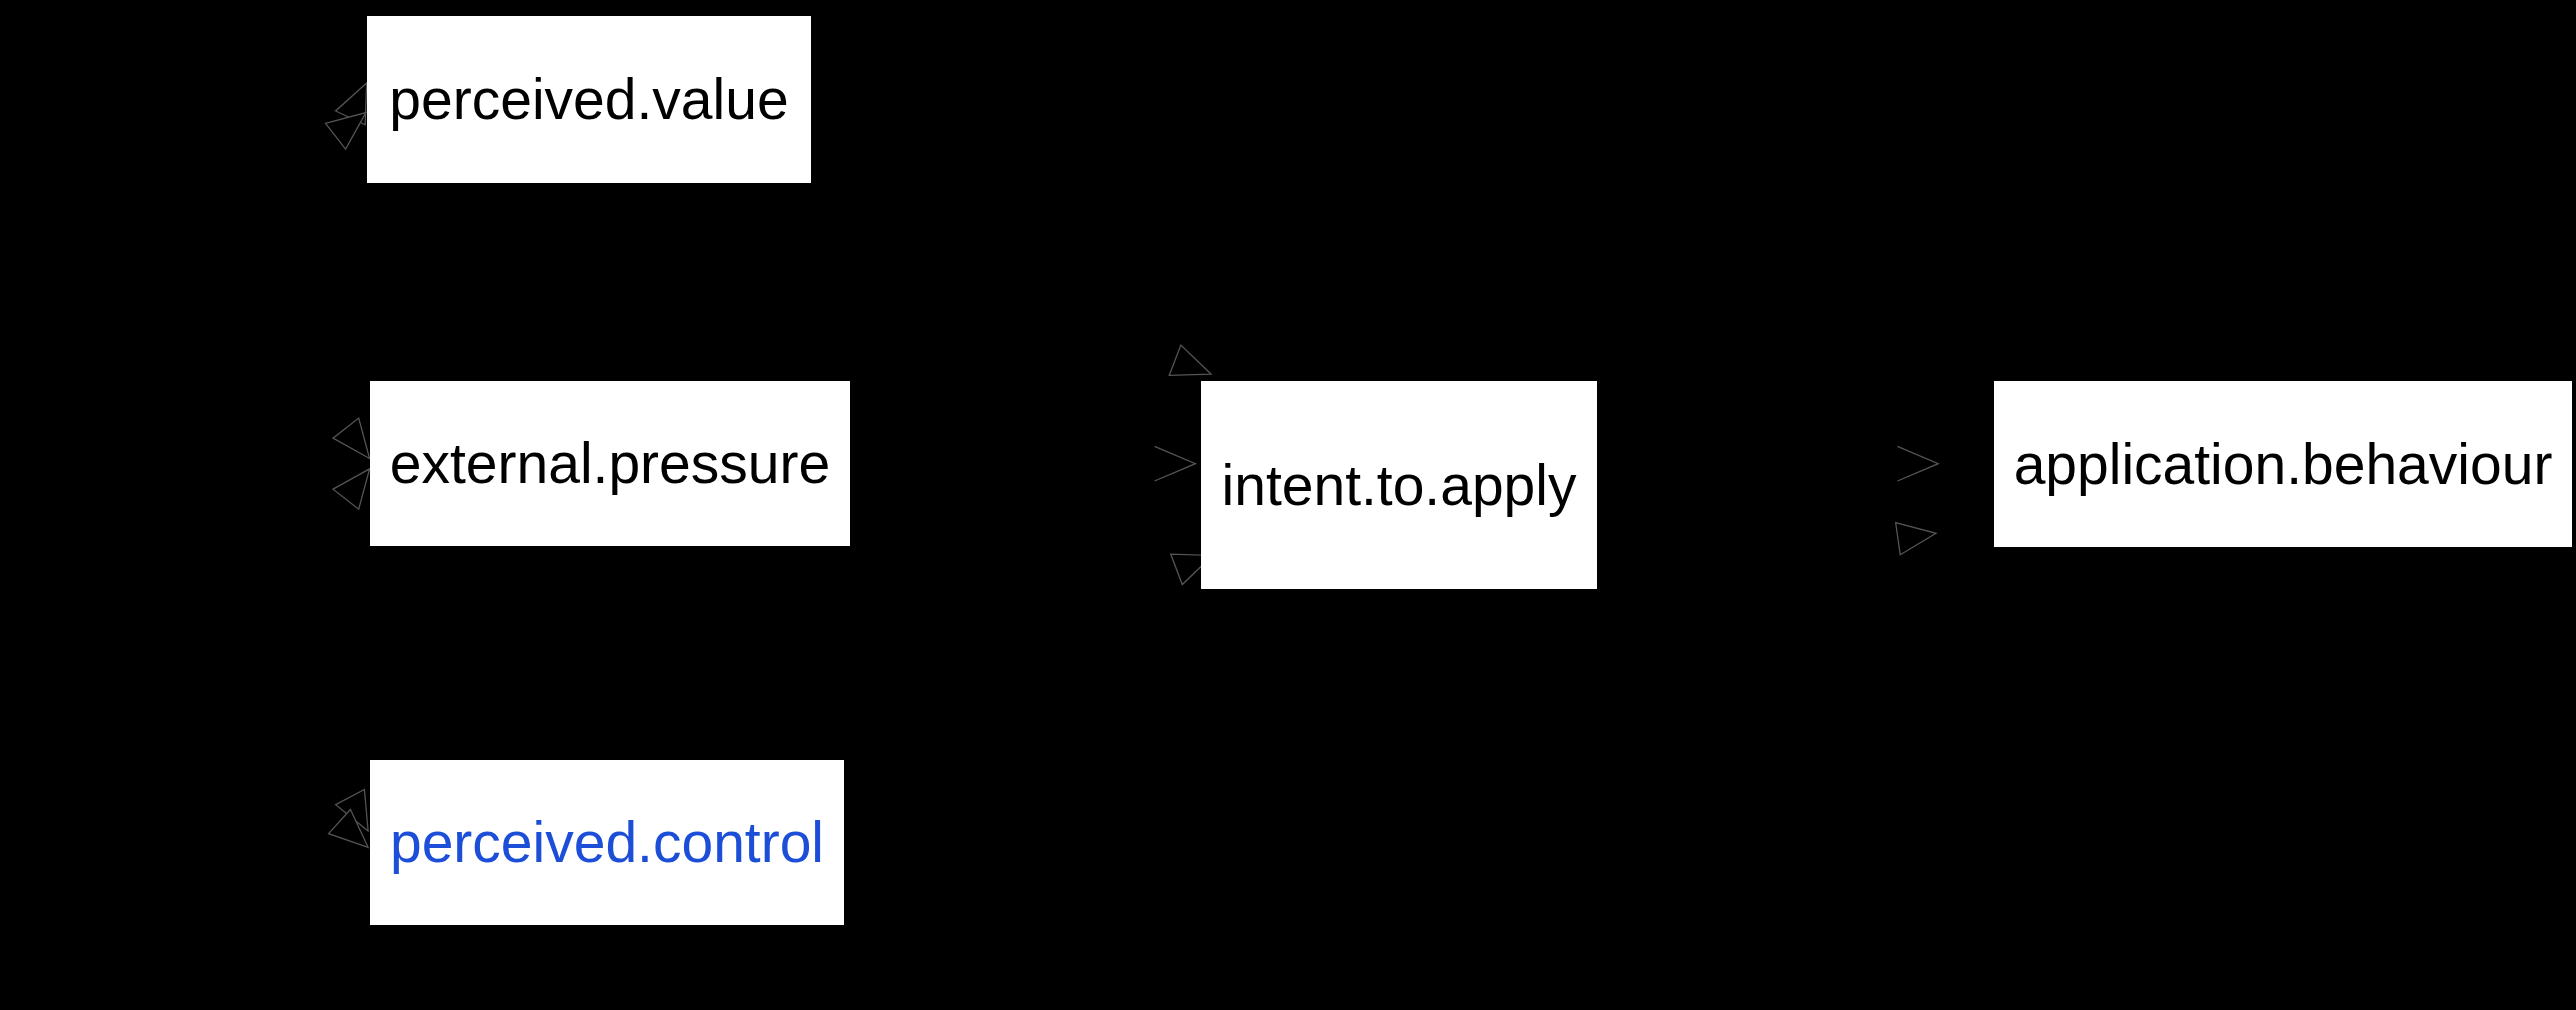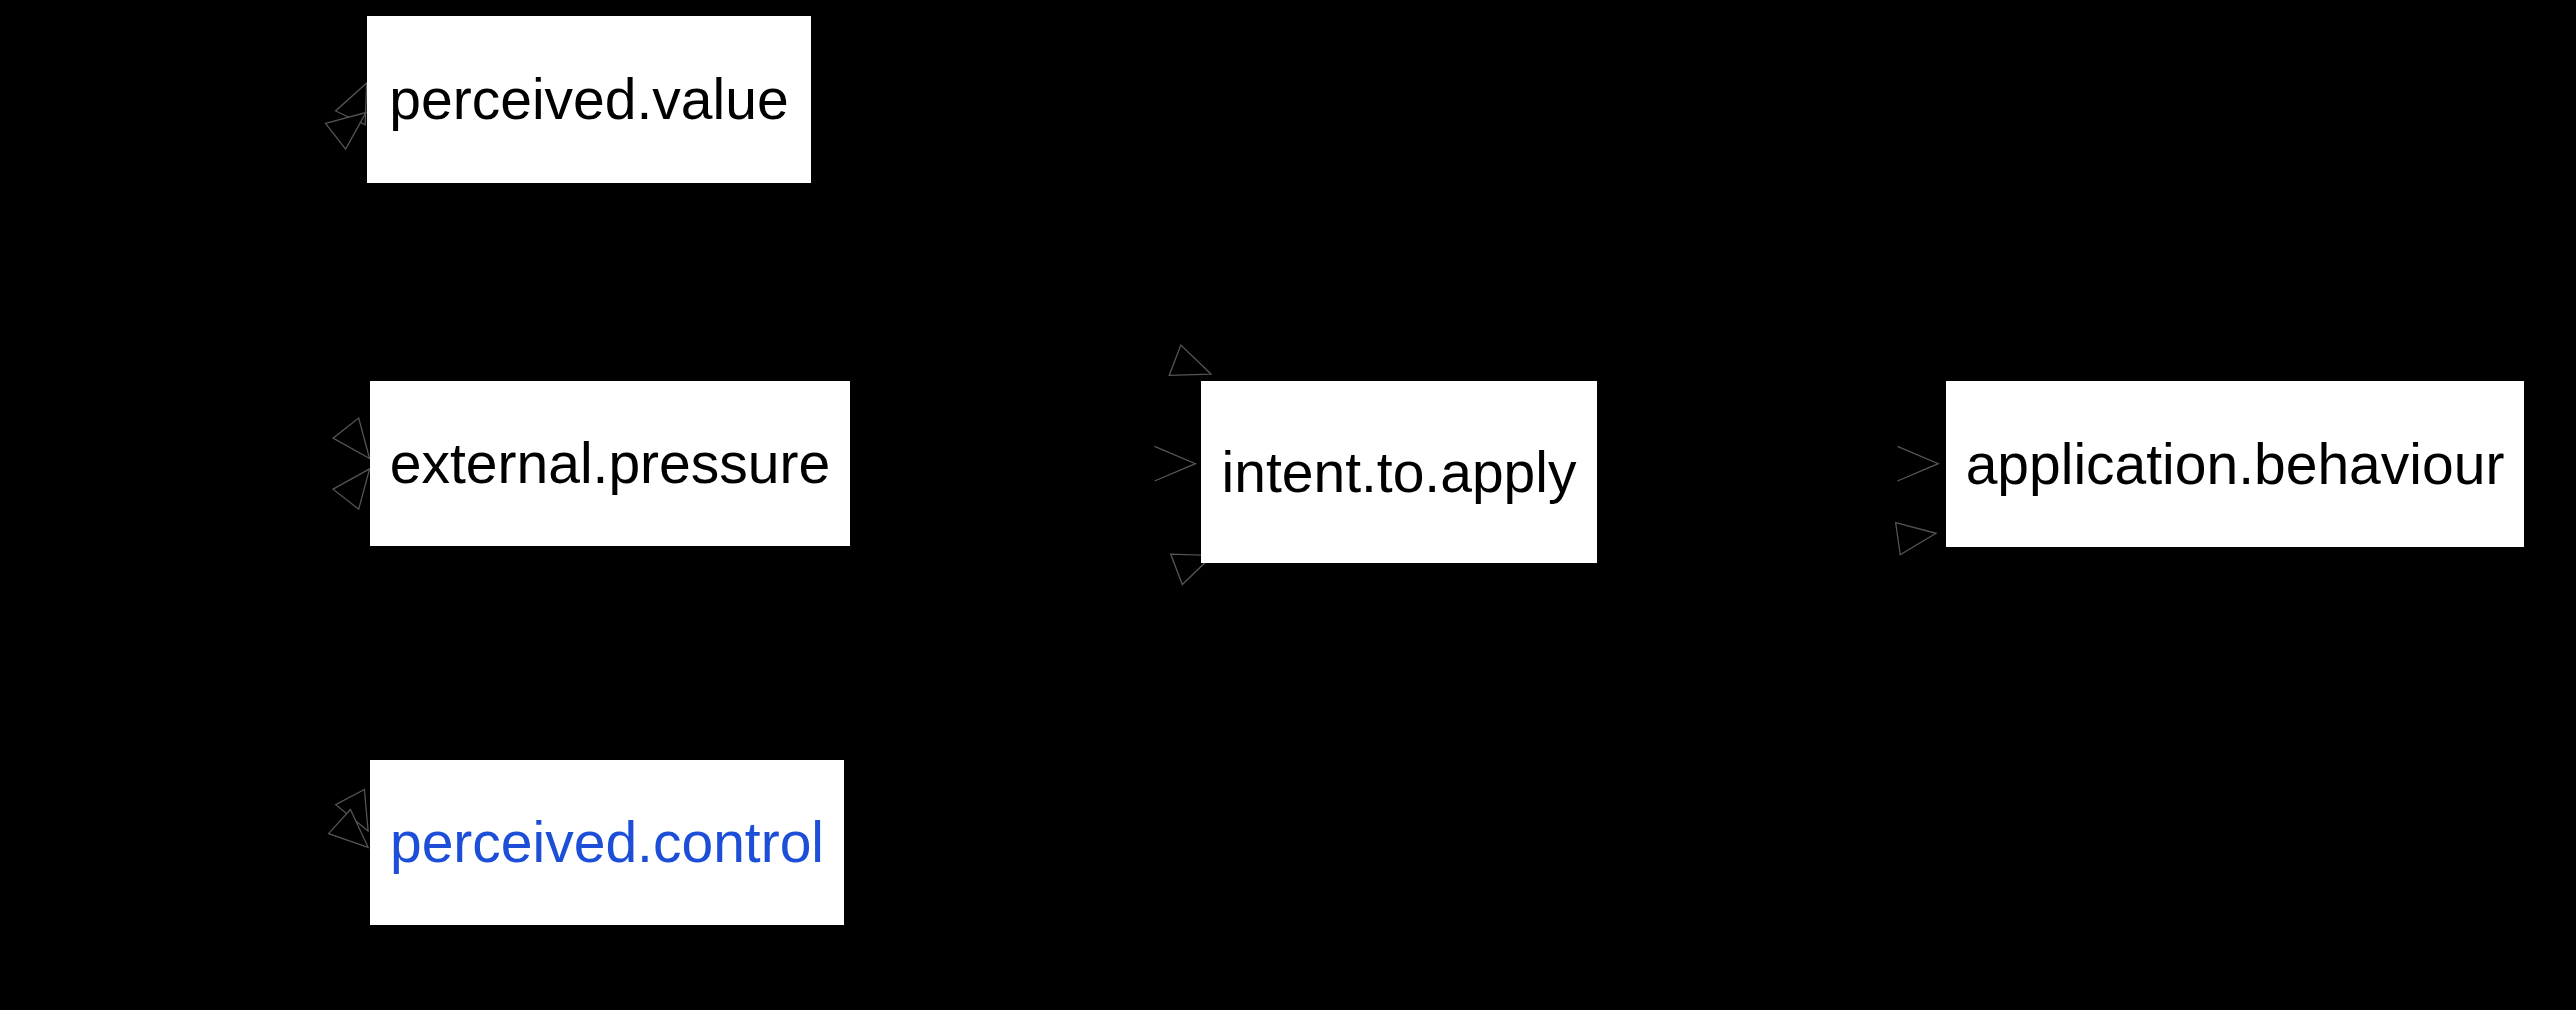--- a/index.html
+++ b/index.html
@@ -19,21 +19,21 @@
     align-items:center;
     justify-content:center;
     font-size:57px;
     line-height:1;
     white-space:nowrap;
   }
   
   .node-pv  {left:367px;  top:15.6px;   width:444px; height:167px;}
   .node-ep  {left:370px;  top:381px;  width:480px; height:165px;}
   .node-pc  {left:370px;  top:760px; width:474px; height:165px;}
-  .node-int {left:1201px; top:381px;  width:396px; height:182px;}
+  .node-int {left:1201px; top:381px;  width:396px; height:208px;}
   .node-app {left:1946px; top:381px;  width:578px; height:166px;}
 </style>
 </head>
 <body>
 
 <div class="stage" style="background: rgb(0, 0, 0);">
 
   <svg class="edges-layer" width="2576" height="1011" viewBox="0 0 3478 1365" id="edges-svg">
       <line x1="1043" y1="229" x2="1080" y2="247" stroke="#000000" stroke-width="5" stroke-linecap="round"></line>
       <path d="M 495 112 L 493.0 168.4 L 453.1 149.8 Z" fill="#000" stroke="#565656" stroke-width="1.7" stroke-linejoin="miter"></path>
@@ -58,18 +58,18 @@
   </div>
 
   <div class="node node-pc" style="background: rgb(255, 255, 255); color: #1d4ed8;">
     <span>perceived.control</span>
   </div>
 
   <div class="node node-int" style="background: rgb(255, 255, 255); color: rgb(0, 0, 0);">
     <span>intent.to.apply</span>
   </div>
 
-  <div class="node node-app" style="background: rgb(255, 255, 255); color: rgb(0, 0, 0);">
+  <div class="node node-app" style="background: rgb(255, 255, 255); color: rgb(0, 0, 0); margin-left: 48px;">
     <span>application.behaviour</span>
   </div>
 
 </div>
 
 
 </body></html>

